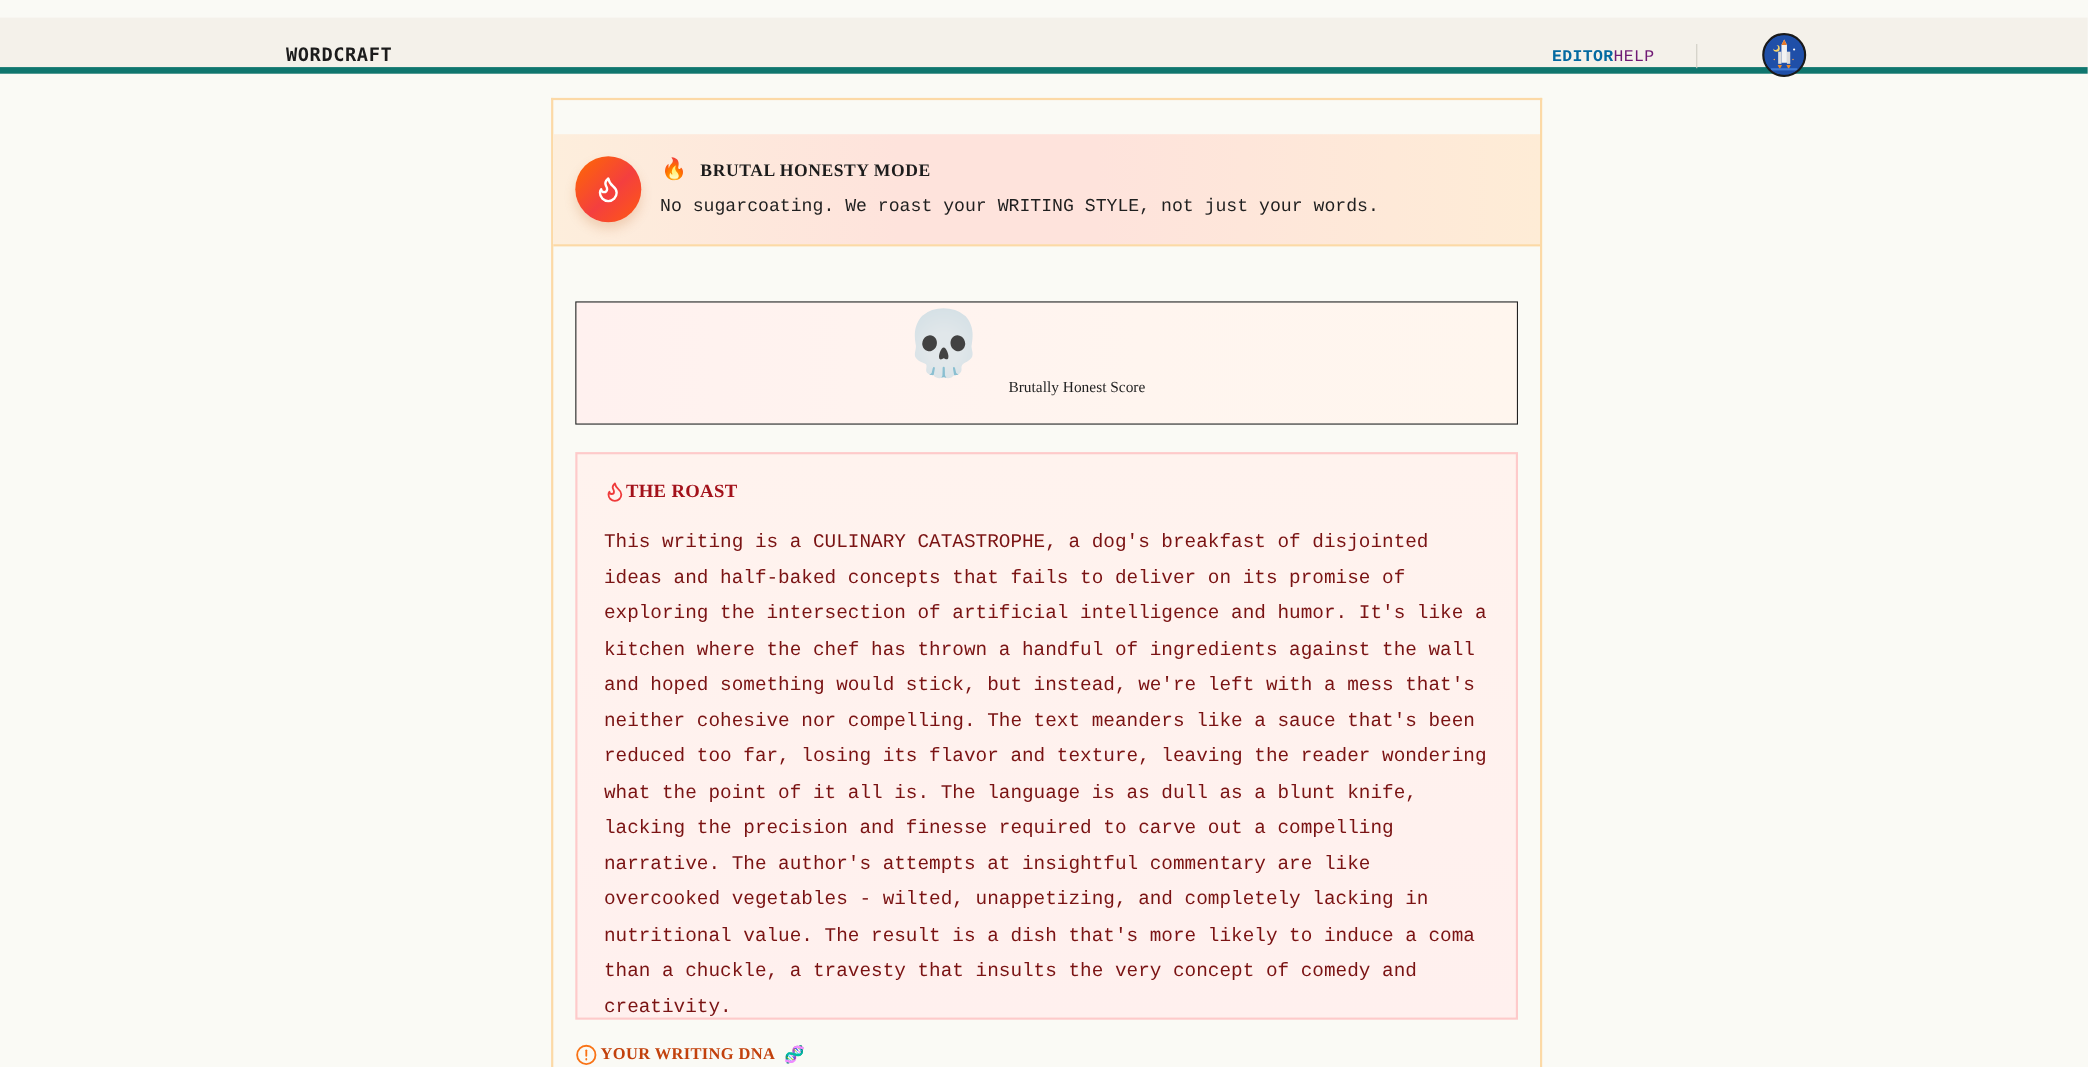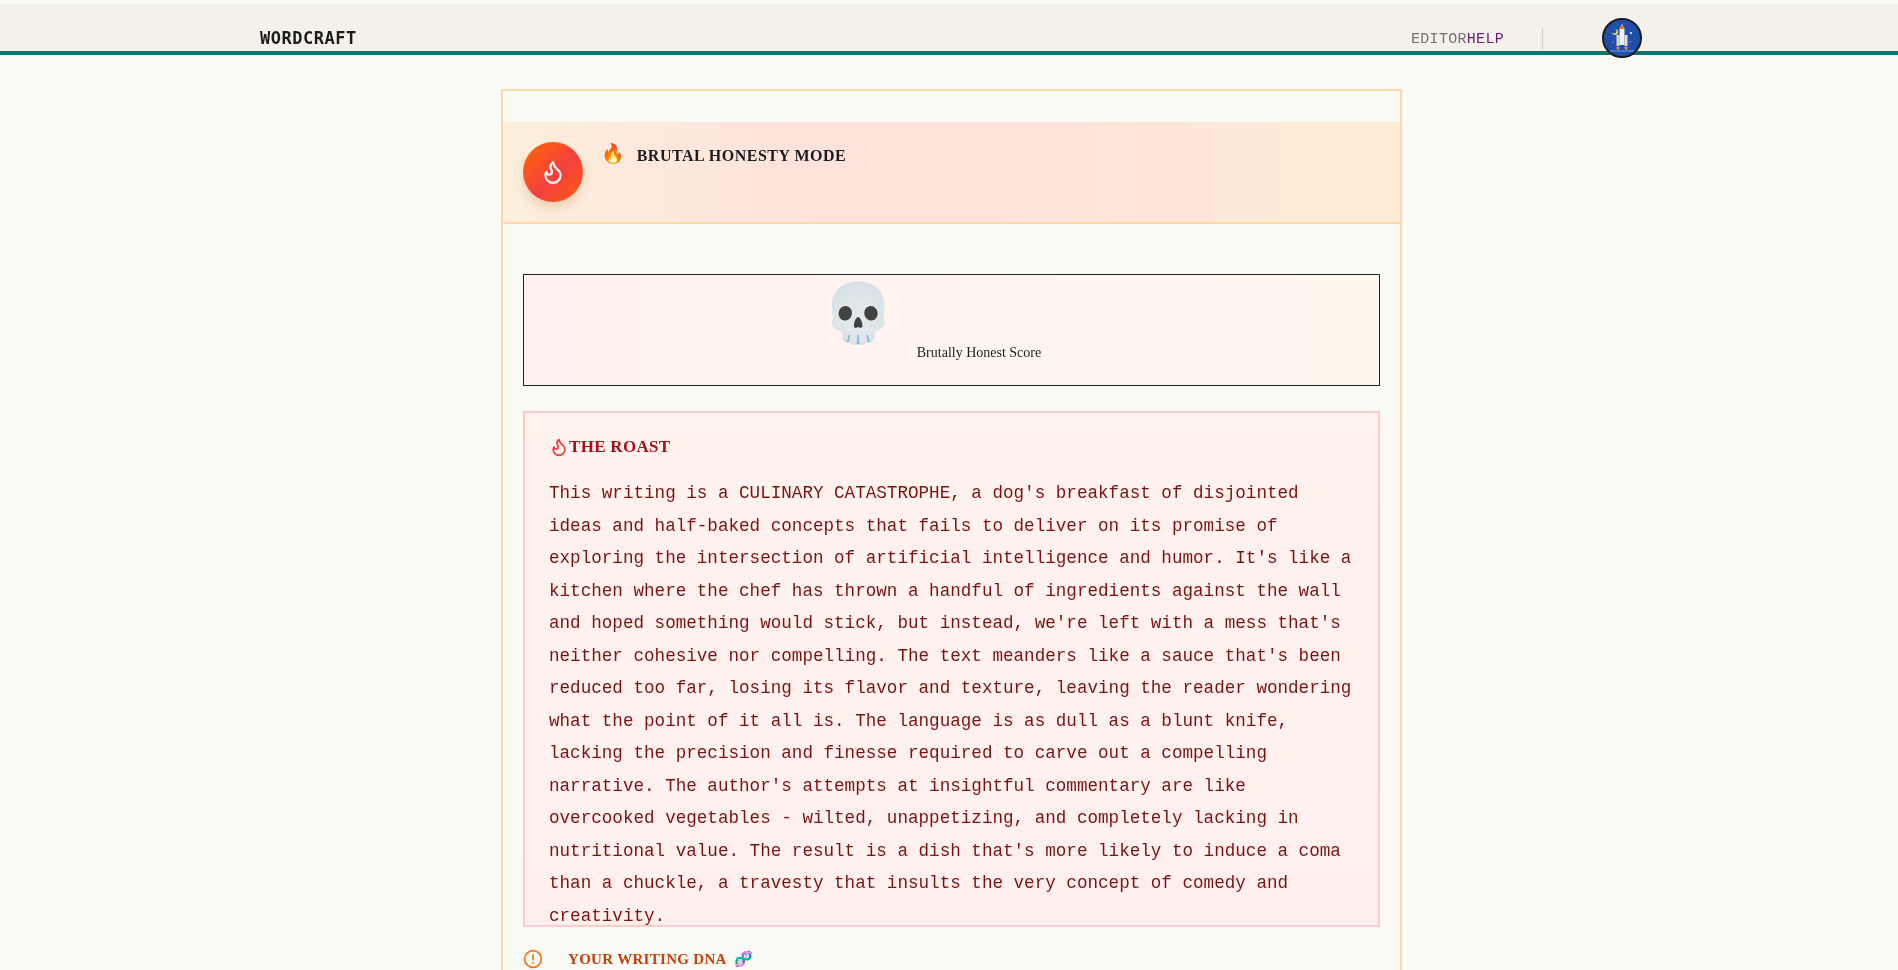--- a/index.html
+++ b/index.html
@@ -5,39 +5,39 @@
   * { box-sizing: border-box; margin: 0; padding: 0; }
   html, body { width: 1898px; height: 970px; overflow: hidden; }
   body {
     background: #fafaf5;
     font-family: "Liberation Mono", "DejaVu Sans Mono", monospace;
     color: #1f1f1f;
     position: relative;
   }
   
   .topbar {
-    position: absolute; left: 0; top: 4px; width: 1898px; height: 51px;
+    position: absolute; left: 0; top: 16px; width: 1898px; height: 51px;
     background: #f4f1ea;
-    border-bottom: 4px solid #0f766e;
+    border-bottom: 6px solid #0f766e;
   }
   .logo {
     position: absolute; left: 260px; top: 24px;
     font-family: "DejaVu Sans Mono", monospace;
     font-weight: bold; font-size: 17px; letter-spacing: 0.5px;
     color: #1c1c1c;
   }
   .nav {
     position: absolute; left: 1411px; top: 22px; height: 26px;
     display: flex; align-items: center;
   }
   .nav-link {
     font-family: "Liberation Mono", monospace; font-size: 15px;
     letter-spacing: 0.3px; cursor: pointer;
   }
-  .nav-link.active { font-weight: normal; color: #737373; }
+  .nav-link.active { font-weight: bold; color: #0369a1; }
   .nav-link.muted { color: #701a75; }
   .nav-divider {
     width: 1px; height: 22px; background: #cfccc4; margin-left: 38px;
   }
   .avatar {
     position: absolute; left: 1602px; top: 14px; width: 40px; height: 40px;
     border-radius: 50%; background: #1f4fa8; border: 2px solid #1a1a1a;
     overflow: hidden;
   }
   
@@ -104,21 +104,21 @@
   .roast-text {
     position: absolute; left: 24px; top: 64px; width: 810px;
     font-family: "Liberation Mono", monospace; font-size: 17.6px;
     line-height: 32.5px; color: #7a1313;
   }
   
   .dna-row {
     position: absolute; left: 20px; top: 858px; display: flex; align-items: center;
   }
   .dna-title {
-    margin-left: 25px; font-family: "Liberation Serif", serif; font-weight: bold;
+    margin-left: 3px; font-family: "Liberation Serif", serif; font-weight: bold;
     font-size: 15px; color: #c2410c; letter-spacing: 0.3px;
   }
   .dna-emoji { margin-left: 8px; font-size: 15px; }
 </style>
 </head>
 <body>
 
 <header class="topbar">
   <div class="logo">WORDCRAFT</div>
   <nav class="nav">
@@ -148,20 +148,21 @@
   <section class="banner">
     <div class="banner-badge">
       <svg width="26" height="26" viewBox="0 0 24 24" fill="none" stroke="#fff" stroke-width="2" stroke-linecap="round" stroke-linejoin="round">
         <path d="M8.5 14.5A2.5 2.5 0 0 0 11 12c0-1.38-.5-2-1-3-1.07-2.14-.22-4.05 2-6 .5 2.5 2 4.9 4 6.5 2 1.6 3 3.5 3 5.5a7 7 0 1 1-14 0c0-1.15.43-2.29 1-3a2.5 2.5 0 0 0 2.5 2.5z"></path>
       </svg>
     </div>
     <div class="banner-title-row">
       <span class="fire-emoji">🔥</span>
       <span class="banner-title">BRUTAL HONESTY MODE</span>
     </div>
+    <div class="banner-sub">No sugarcoating. We roast your WRITING STYLE, not just your words.</div>
   </section>
 
   <section class="score-box">
     <span class="skull">💀</span>
     <div class="score-label">Brutally Honest Score</div>
   </section>
 
   <section class="roast-box">
     <div class="roast-head">
       <svg width="20" height="20" viewBox="0 0 24 24" fill="none" stroke="#ef3b3b" stroke-width="2" stroke-linecap="round" stroke-linejoin="round">

